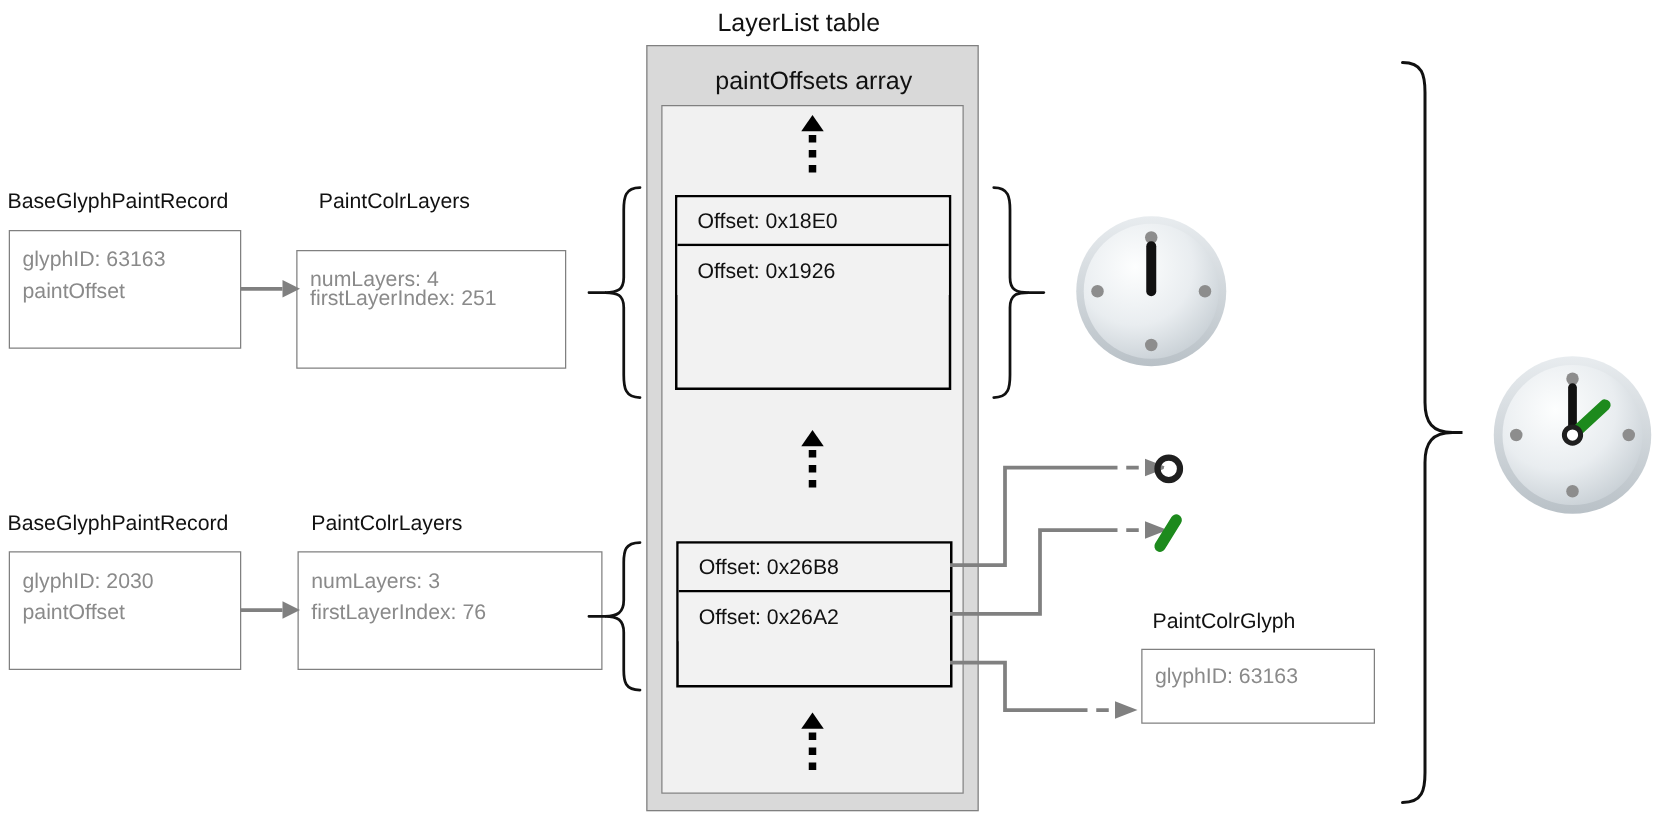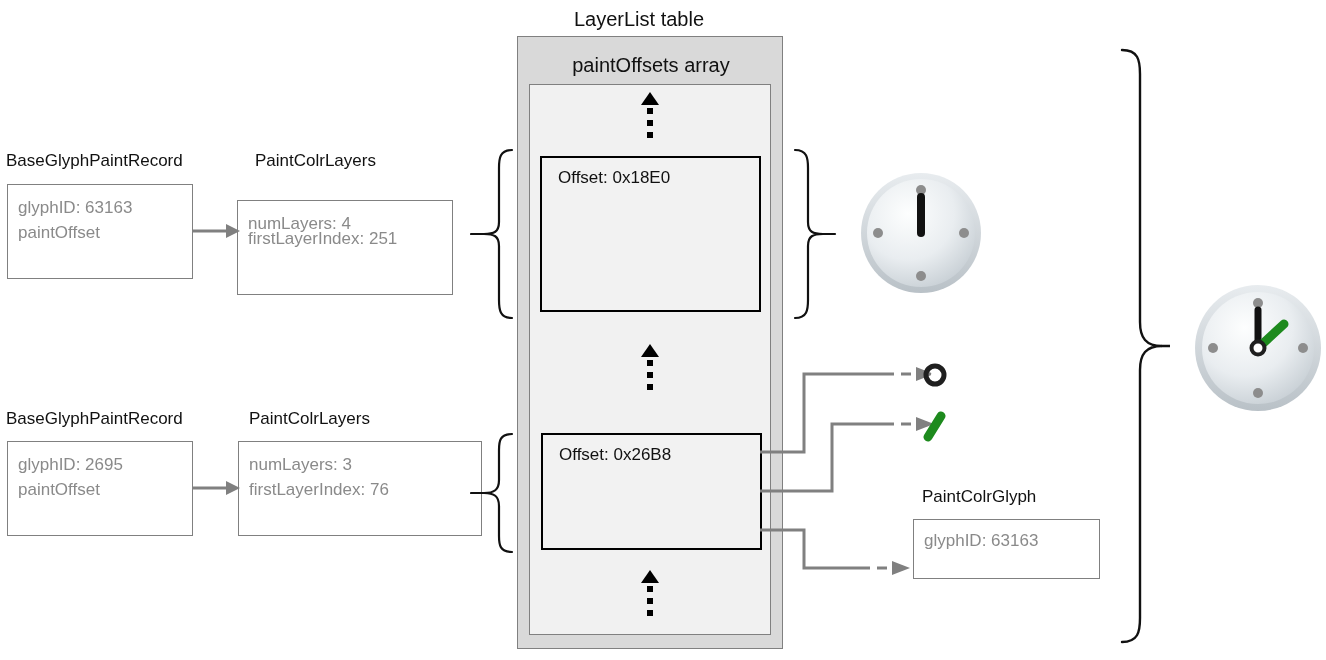--- a/index.html
+++ b/index.html
@@ -79,21 +79,21 @@
 </div>
 
 <div class="rec-label" style="left:255px;top:151px;">PaintColrLayers</div>
 <div class="rec-box" style="left:237px;top:184px;width:216px;height:95px;margin-top:16px;">
   <span class="line" style="top:13px;">numLayers: 4</span>
   <span class="line" style="top:28px;">firstLayerIndex: 251</span>
 </div>
 
 <div class="rec-label" style="left:6px;top:409px;">BaseGlyphPaintRecord</div>
 <div class="rec-box" style="left:7px;top:441px;width:186px;height:95px;">
-  <span class="line" style="top:13px;">glyphID: 2695</span>
+  <span class="line" style="top:13px;">glyphID: 2030</span>
   <span class="line" style="top:38px;">paintOffset</span>
 </div>
 
 <div class="rec-label" style="left:249px;top:409px;">PaintColrLayers</div>
 <div class="rec-box" style="left:238px;top:441px;width:244px;height:95px;">
   <span class="line" style="top:13px;">numLayers: 3</span>
   <span class="line" style="top:38px;">firstLayerIndex: 76</span>
 </div>
 
 <svg class="abs" style="left:190px;top:218px;" width="52" height="26">
@@ -153,24 +153,26 @@
   <div class="head"></div>
   <div class="stalk">
     <div class="dot"></div>
       <div class="dot"></div>
       <div class="dot"></div>
   </div>
 </div>
 
 <div class="offset-group" style="left:540px;top:156px;width:221px;height:156px;">
   <div class="offset-cell">Offset: 0x18E0</div>
+  <div class="offset-cell">Offset: 0x1926</div>
 </div>
 
 <div class="offset-group" style="left:541px;top:433px;width:221px;height:117px;">
   <div class="offset-cell">Offset: 0x26B8</div>
+  <div class="offset-cell">Offset: 0x26A2</div>
 </div>
 
 <svg class="conn" style="left:758px;top:360px;" width="190" height="110">
   <polyline points="2,92 46,92 46,14 126,14" fill="none" stroke="#808080" stroke-width="3"></polyline>
   <line x1="126" y1="14" x2="162" y2="14" stroke="#808080" stroke-width="3" stroke-dasharray="10,7"></line>
   <polygon points="158,7 176,14 158,21" fill="#808080"></polygon>
 </svg>
 
 <svg class="conn" style="left:758px;top:410px;" width="190" height="90">
   <polyline points="2,81 74,81 74,14 126,14" fill="none" stroke="#808080" stroke-width="3"></polyline>

